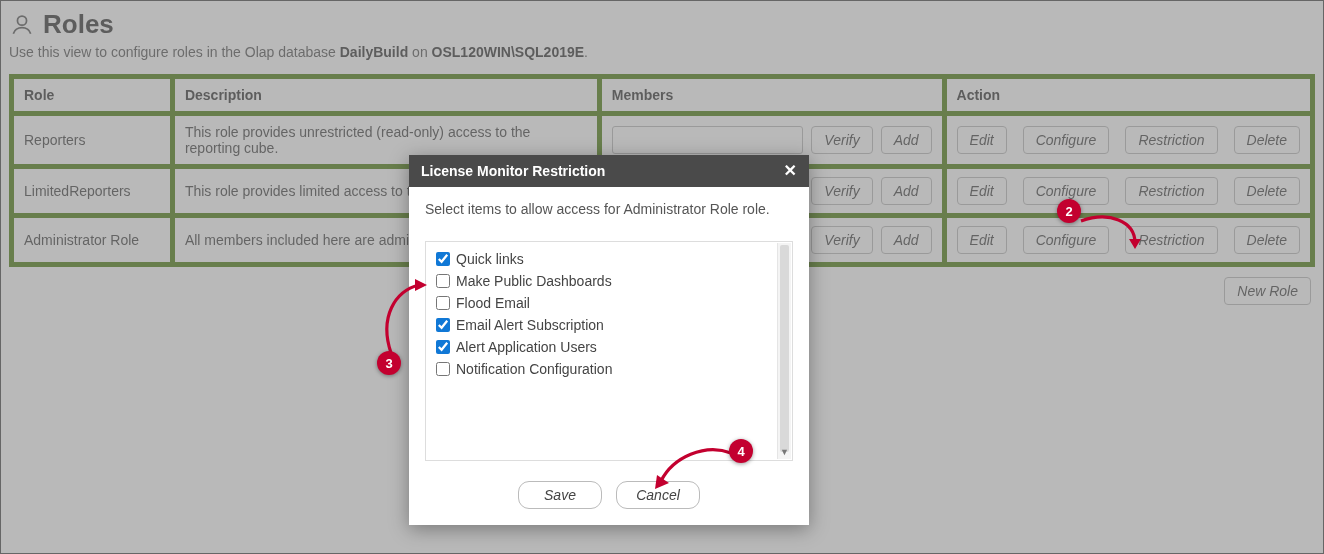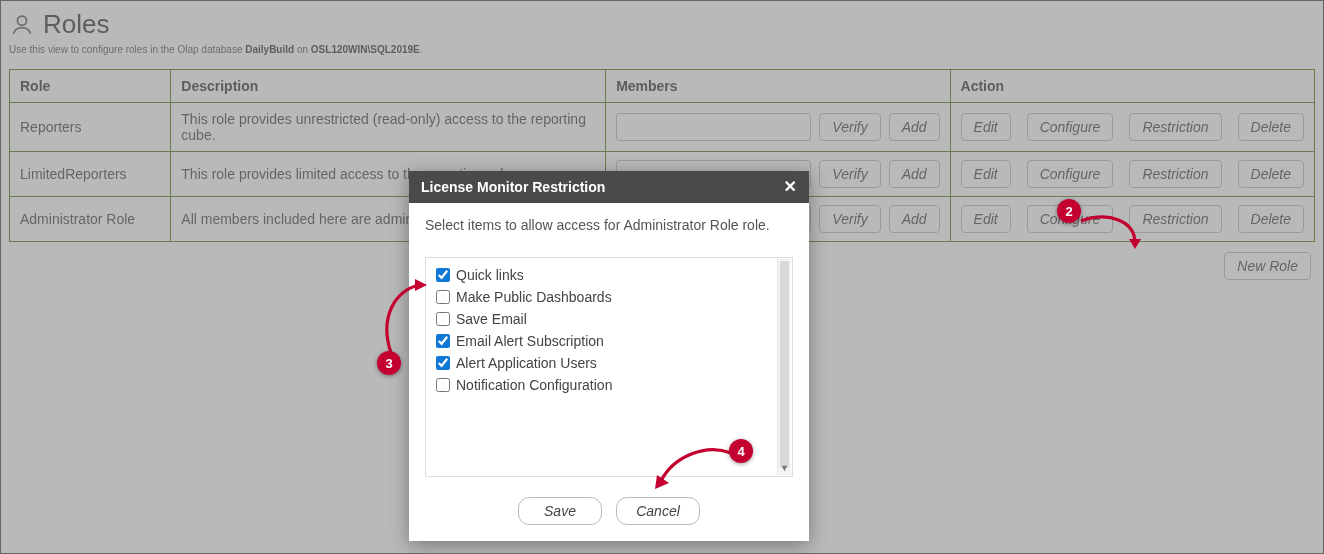--- a/index.html
+++ b/index.html
@@ -18,36 +18,36 @@
     padding: 8px 8px;
   }
   .page-header {
     display: flex;
     align-items: center;
     gap: 8px;
     margin-bottom: 4px;
   }
   .page-header h1 {
     font-size: 26px;
-    font-weight: 400;
+    font-weight: 700;
     color: #333;
   }
   .subtitle {
     color: #555;
     margin-bottom: 14px;
-    font-size: 10px;
+    font-size: 14px;
   }
   .subtitle b { font-weight: 700; color:#333; }
   table.roles {
     border-collapse: collapse;
     width: 100%;
     margin-bottom: 10px;
   }
   table.roles th, table.roles td {
-    border: 1px solid #4d7c0f;
+    border: 5px solid #4d7c0f;
     padding: 8px 10px;
     text-align: left;
     vertical-align: middle;
     color: #444;
   }
   table.roles th {
     font-weight: 700;
     color: #333;
     background: #fff;
   }
@@ -84,21 +84,21 @@
 
   .overlay {
     position: absolute;
     inset: 0;
     background: rgba(128,128,128,0.55);
   }
 
   .modal {
     position: absolute;
     left: 408px;
-    top: 170px;
+    top: 154px;
     width: 400px;
     background: #fff;
     box-shadow: 0 4px 18px rgba(0,0,0,0.35);
   }
   .modal-titlebar {
     background: #4a4a4a;
     color: #fff;
     padding: 8px 12px;
     display: flex;
     align-items: center;
@@ -285,21 +285,21 @@
         <label class="option-row">
           <input type="checkbox" checked="" style="">
           <span>Quick links</span>
         </label>
         <label class="option-row">
           <input type="checkbox" style="">
           <span>Make Public Dashboards</span>
         </label>
         <label class="option-row">
           <input type="checkbox" style="">
-          <span>Save Email</span>
+          <span>Flood Email</span>
         </label>
         <label class="option-row">
           <input type="checkbox" checked="" style="">
           <span>Email Alert Subscription</span>
         </label>
         <label class="option-row">
           <input type="checkbox" checked="" style="">
           <span>Alert Application Users</span>
         </label>
         <label class="option-row">

